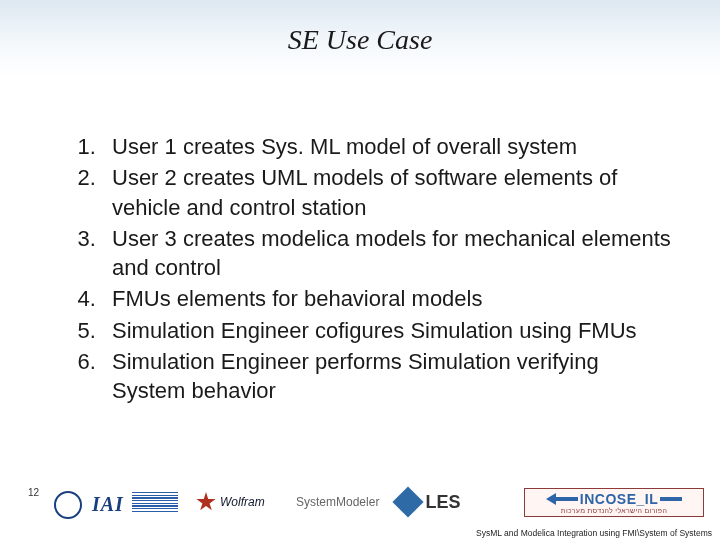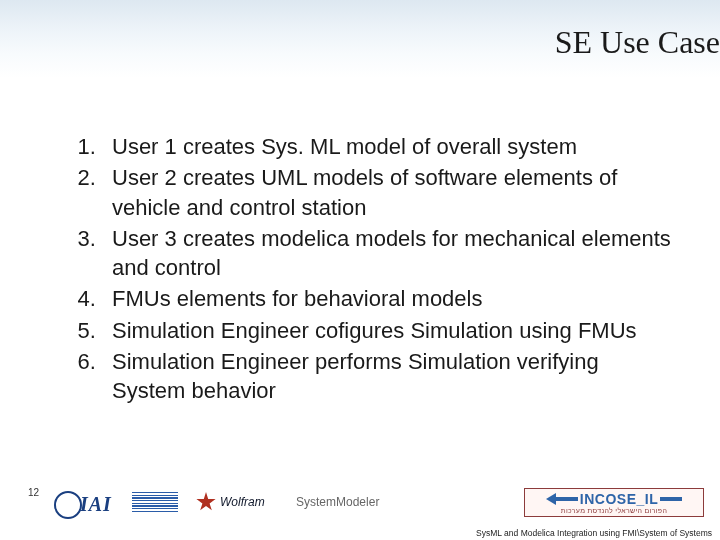--- a/index.html
+++ b/index.html
@@ -23,24 +23,25 @@
     top: 0; left: 0;
     width: 100%;
     height: 78px;
     background: linear-gradient(180deg, #dde8f1 0%, #eef4f9 40%, #f8fbfd 70%, #ffffff 100%);
   }
   .title {
     position: absolute;
     top: 24px;
     left: 0;
     width: 100%;
-    text-align: right;
+    text-align: center;
     font-family: "Times New Roman", Times, serif;
-    font-size: 32px;
+    font-size: 28px;
     color: #1a1a1a;
+    font-style: italic;
   }
   .body {
     position: absolute;
     top: 120px;
     left: 54px;
     right: 30px;
   }
   ol.list {
     margin: 12px;
     padding: 0 0 0 36px;
@@ -90,20 +91,21 @@
   }
   .logo-iai .txt {
     position: absolute;
     left: 26px; top: 6px;
     font-family: "Times New Roman", serif;
     font-style: italic;
     font-weight: bold;
     font-size: 20px;
     color: #1a3f80;
     letter-spacing: 1px;
+    padding-left: 12px;
   }
   
   .logo-ibm {
     width: 46px;
     height: 20px;
     display: flex;
     flex-direction: column;
     justify-content: space-between;
   }
   .logo-ibm .bar {
@@ -235,20 +237,24 @@
     </div>
 
     <div class="logo logo-wsm">
       <div class="spikey"></div>
       <span class="wtxt">
         <span class="w1">Wolfram</span>
         <span class="w2">SystemModeler</span>
       </span>
     </div>
 
+    <div class="logo logo-les">
+      <div class="mark"></div>
+      <span class="ltxt">LES</span>
+    </div>
 
     <div class="logo logo-incose">
       <div class="box">
         <div class="arrowline">
           <div class="arrow-l"></div>
           <div class="arrow-bar"></div>
           <span class="itxt">INCOSE_IL</span>
           <div class="arrow-bar"></div>
         </div>
         <div class="sub">הפורום הישראלי להנדסת מערכות</div>

